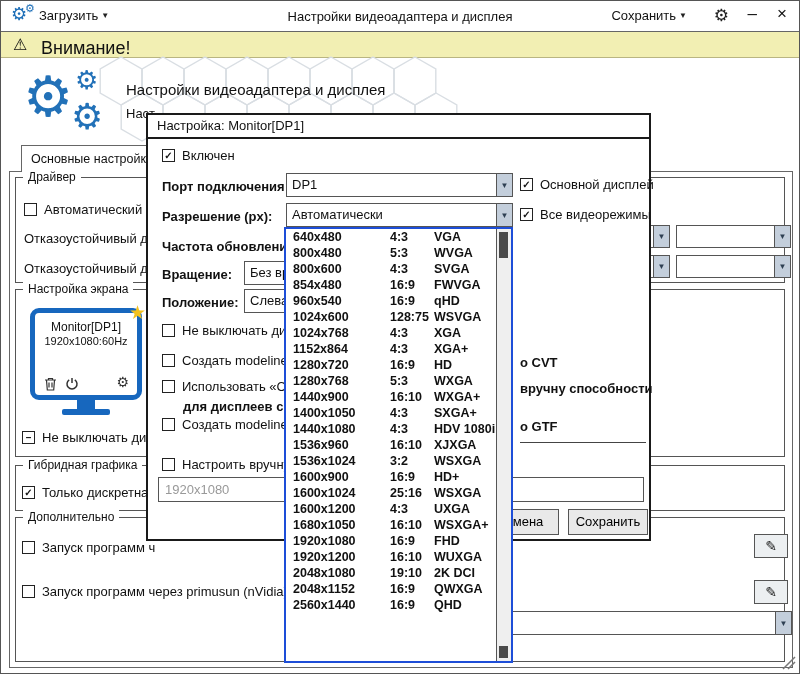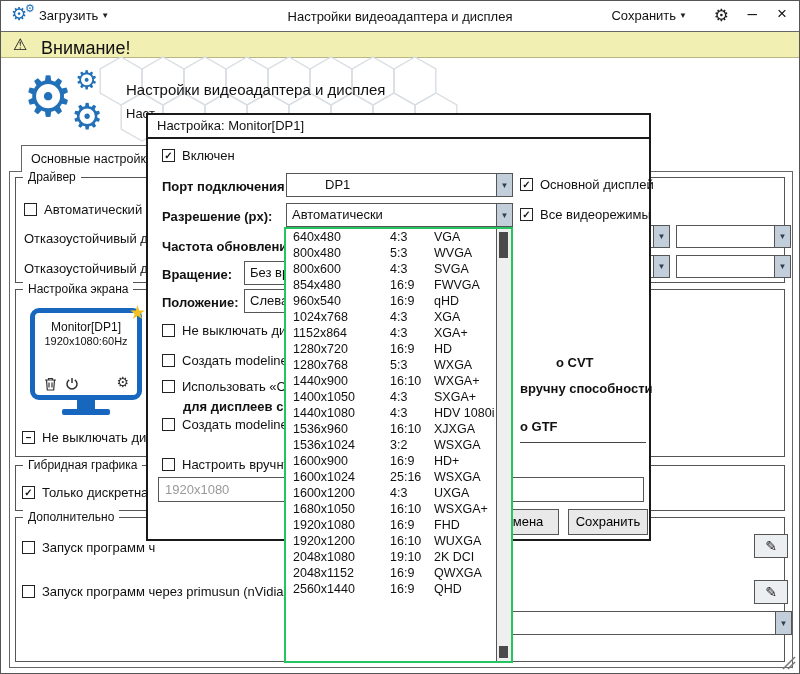--- a/index.html
+++ b/index.html
@@ -91,47 +91,47 @@
   .edit-btn { position:absolute; width:34px; height:24px; border:1px solid #555; background:#eceff1; font-size:14px; text-align:center; line-height:22px; }
   .edit1 { left:738px; top:16px; }
   .edit2 { left:738px; top:62px; }
 
   
   .dialog { position:absolute; left:145px; top:112px; width:505px; height:428px; border:2px solid #1a1a1a; background:#fff; z-index:10; }
   .dlg-title { position:absolute; left:0; right:0; top:0; height:24px; border-bottom:2px solid #1a1a1a; font-size:13px; line-height:22px; padding-left:9px; background:#fff; white-space:nowrap; }
   .dlg-lbl { position:absolute; font-size:13px; white-space:nowrap;font-weight:bold; }
   .cb-enabled { left:14px; top:33px; }
   .lbl-port { left:14px; top:64px; }
-  .combo-port { left:138px; top:58px; width:227px; height:24px;padding-left:33px; }
+  .combo-port { left:138px; top:58px; width:227px; height:24px; }
   .cb-primary { left:372px; top:62px; }
   .lbl-res { left:14px; top:94px; }
   .combo-res { left:138px; top:88px; width:227px; height:24px; }
   .cb-allmodes { left:372px; top:92px; }
   .lbl-refresh { left:14px; top:124px; }
   .lbl-rot { left:14px; top:152px; }
   .combo-rot { left:96px; top:146px; width:269px; height:24px; }
   .lbl-pos { left:14px; top:180px; }
   .combo-pos { left:96px; top:174px; width:269px; height:24px; }
   .cb-keepon { left:14px; top:208px; }
   .cb-cvt { left:14px; top:238px; }
-  .tail-cvt { left:372px; top:240px;margin-left:36px; }
+  .tail-cvt { left:372px; top:240px; }
   .cb-reduced { left:14px; top:264px; }
   .tail-reduced { left:372px; top:266px; }
   .lbl-reduced2 { left:35px; top:284px; }
   .cb-gtf { left:14px; top:302px; }
   .tail-gtf { left:372px; top:304px; }
   .dlg-divider { position:absolute; left:372px; top:327px; width:126px; border-top:1px solid #444; }
   .cb-manual { left:14px; top:342px; }
   .input-manual { position:absolute; left:10px; top:362px; width:486px; height:25px; border:1px solid #555; font-size:13px; color:#999; padding:0 6px; font-family:inherit; background:#fff; }
   .pbtn { position:absolute; height:26px; border:1px solid #555; background:#e9e9e9; font-size:13px; text-align:center; line-height:24px; font-family:inherit; }
   .btn-cancel { left:333px; top:394px; width:78px; }
   .btn-save { left:420px; top:394px; width:80px; }
 
   
-  .popup { position:absolute; left:283px; top:226px; width:229px; height:436px; border:2px solid #22c55e; background:#fff; z-index:20; display:flex; }
+  .popup { position:absolute; left:283px; top:226px; width:229px; height:436px; border:2px solid #1d4ed8; background:#fff; z-index:20; display:flex;font-weight:bold; }
   .res-list { flex:1; overflow:hidden; }
   .res-row { height:16px; display:flex; align-items:center; font-size:12.5px; padding-left:7px; }
   .c-res { width:97px; flex:none; }
   .c-ratio { width:44px; flex:none; }
   .c-name { flex:1; white-space:nowrap; overflow:hidden; }
   .sbar { width:15px; flex:none; border-left:1px solid #555; background:#efefef; position:relative; }
   .sthumb { position:absolute; left:2px; top:3px; width:9px; height:26px; background:#4a4a4a; }
   .sdown { position:absolute; left:2px; bottom:3px; width:9px; height:12px; background:#4a4a4a; }
 
   .grip { position:absolute; right:3px; bottom:3px; z-index:5; }
@@ -379,20 +379,25 @@
           <span class="c-ratio">16:9</span>
           <span class="c-name">FWVGA</span>
         </div>
 
         <div class="res-row">
           <span class="c-res">960x540</span>
           <span class="c-ratio">16:9</span>
           <span class="c-name">qHD</span>
         </div>
 
+        <div class="res-row">
+          <span class="c-res">1024x600</span>
+          <span class="c-ratio">128:75</span>
+          <span class="c-name">WSVGA</span>
+        </div>
 
         <div class="res-row">
           <span class="c-res">1024x768</span>
           <span class="c-ratio">4:3</span>
           <span class="c-name">XGA</span>
         </div>
 
         <div class="res-row">
           <span class="c-res">1152x864</span>
           <span class="c-ratio">4:3</span>

